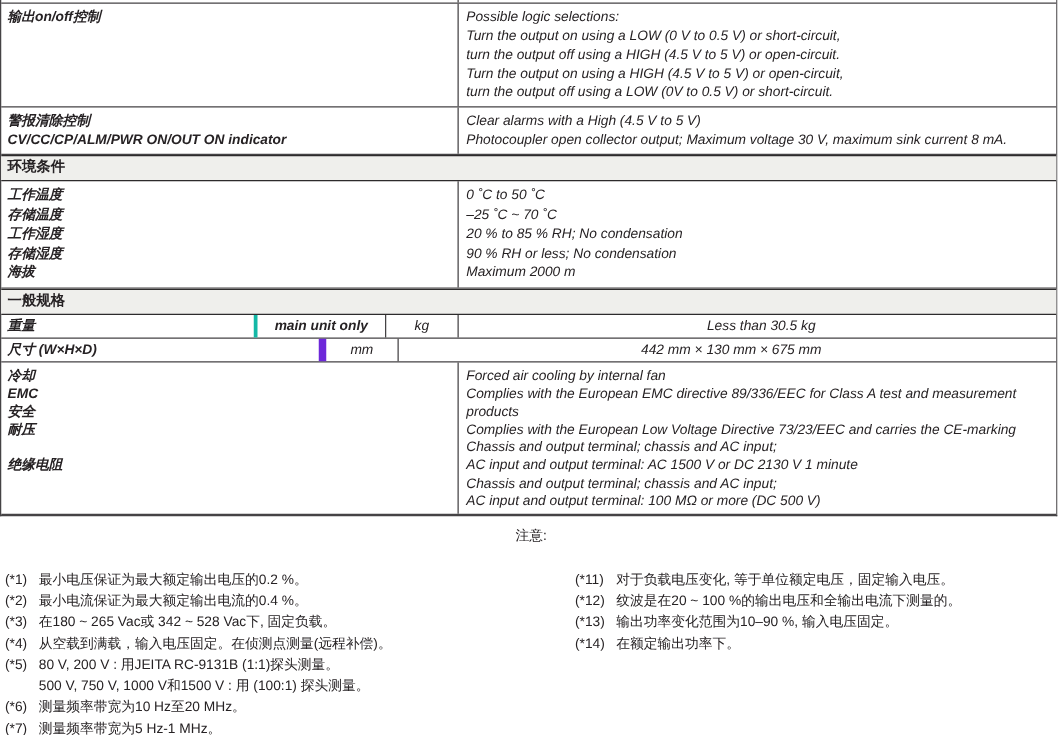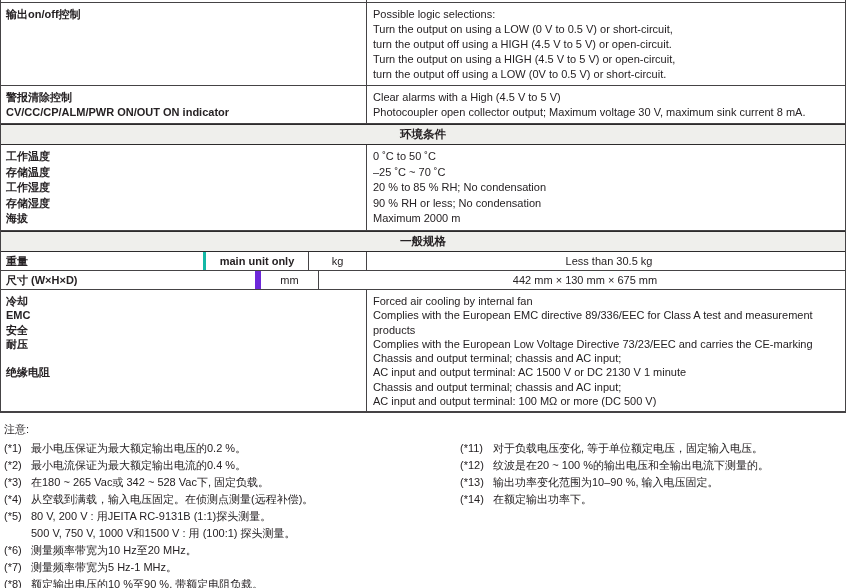--- a/index.html
+++ b/index.html
@@ -13,21 +13,21 @@
   }
 
   
   .spec-table {
     width: 846px;
     border-left: 1px solid #454345;
     border-right: 1px solid #454345;
     border-bottom: 1px solid #454345;
     font-size: 11px;
   }
-  .row { display: flex; border-bottom: 1px solid #454345; }
+  .row { display: flex; border-bottom: 1px solid #454345; font-style: italic; }
   .row.sliver { height: 3px; border-bottom: 1px solid #454345; }
   .sliver .sl { width: 366px; border-right: 1px solid #454345; }
   .sliver .sr { flex: 1; }
 
   .cell-label {
     width: 366px;
     border-right: 1px solid #454345;
     padding: 4px 4px 3px 5px;
     font-weight: bold;
   }
@@ -43,33 +43,32 @@
   .r-general .ln { line-height: 14.3px; min-height: 14.3px; }
 
   .sec-header {
     border-top: 1px solid #2d2b2c;
     border-bottom: 1px solid #2d2b2c;
     background: #efefec;
     font-weight: bold;
     font-size: 11.5px;
     padding: 2px 5px 3px 5px;
     line-height: 14px;
-    text-align: center;
   }
 
   .r-weight, .r-size { height: 19px; line-height: 18px; }
   .c-w1 { width: 205px; border-right: 3px solid #14b8a6; padding-left: 5px; font-weight: bold; }
   .c-w2 { width: 103px; border-right: 1px solid #454345; text-align: center; font-weight: bold; }
   .c-s1 { width: 260px; border-right: 6px solid #6d28d9; padding-left: 5px; font-weight: bold; }
   .c-unit { width: 58px; border-right: 1px solid #454345; text-align: center; }
   .c-val { flex: 1; padding-left: 6px; text-align: center; }
 
   
   .notes { margin-top: 9px; font-size: 11px; }
-  .notes-title { padding-left: 4px; line-height: 15px; margin-bottom: 3px; }
+  .notes-title { padding-left: 4px; line-height: 15px; margin-bottom: 19px; text-align: center; }
   .notes-cols { display: flex; align-items: flex-start; }
   .notes-left  { width: 460px; padding-left: 4px; }
   .notes-right { flex: 1; }
   .note { display: flex; }
   .note .tag { flex: 0 0 27px; line-height: 17px; }
   .notes-right .note .tag { flex: 0 0 33px; }
   .note .nb { flex: 1; }
   .note .nb div { line-height: 17px; min-height: 17px; }
 </style>
 </head>

